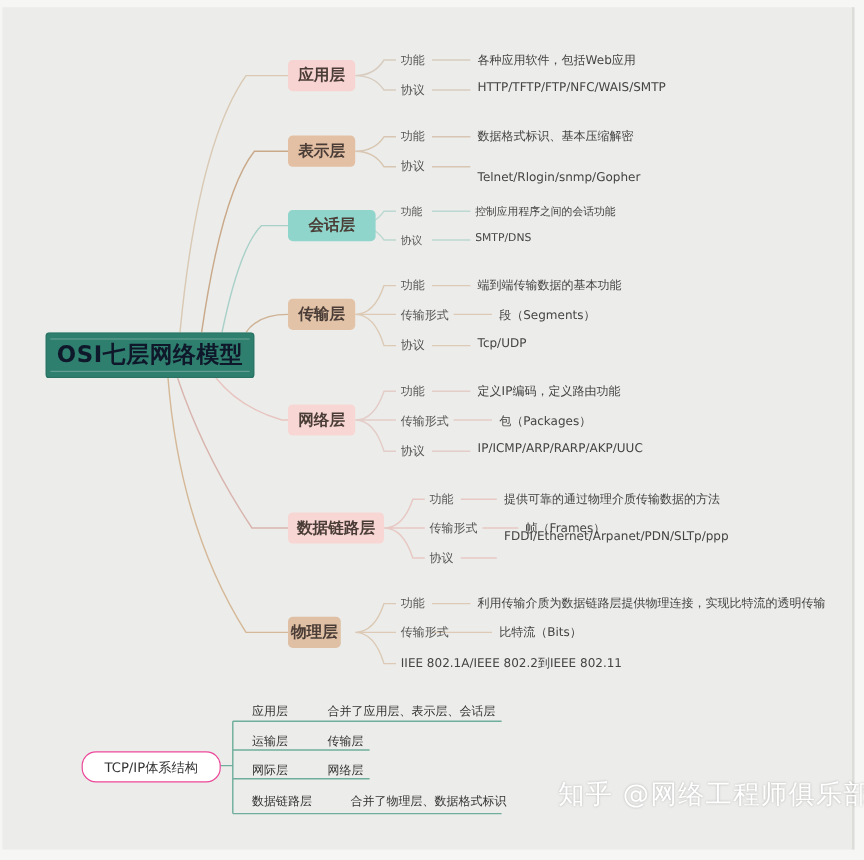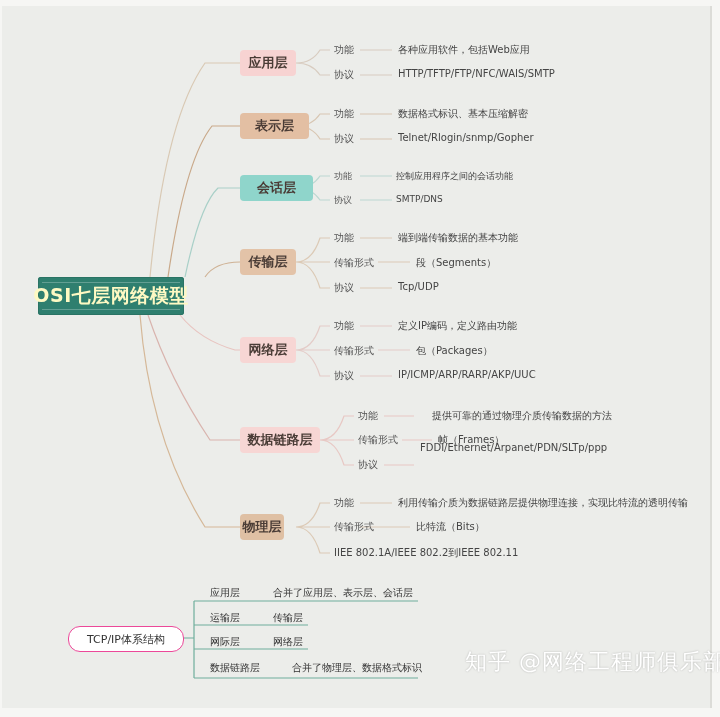--- a/index.html
+++ b/index.html
@@ -1,20 +1,20 @@
 <!DOCTYPE html>
 <html><head>
 <meta charset="utf-8">
 <style>
   html,body{margin:0;padding:0;}
   body{width:720px;height:717px;background:#f6f6f4;font-family:"DejaVu Sans","Liberation Sans",sans-serif;position:relative;overflow:hidden;}
   .frame{position:absolute;left:2px;top:6px;width:708px;height:702px;background:#ecedea;border-right:2px solid #dcdcd8;}
   svg.lines{position:absolute;left:0;top:0;}
   .abs{position:absolute;white-space:nowrap;}
-  .root{left:38px;top:277px;width:146px;height:38px;background:#2f7f6f;border-radius:3px;color:#fef9c3;font-size:19px;font-weight:bold;
+  .root{left:38px;top:277px;width:174px;height:38px;background:#2f7f6f;border-radius:3px;color:#0f172a;font-size:19px;font-weight:bold;
         display:flex;align-items:center;justify-content:center;letter-spacing:0.5px;box-shadow:0 0 0 1px #2a7364 inset;}
   .root::before,.root::after{content:"";position:absolute;left:4px;right:4px;height:1px;background:rgba(255,255,255,0.25);}
   .root::before{top:5px;} .root::after{bottom:5px;}
   .layer{height:26px;border-radius:4px;font-size:13px;font-weight:bold;color:#4a3c36;display:flex;align-items:center;justify-content:center;}
   .k{font-size:10px;color:#555;}
   .v{font-size:10px;color:#444;}
   .tcp-root{left:68px;top:626px;width:114px;height:24px;border:1px solid #ec4899;border-radius:12px;background:#fff;font-size:11px;color:#333;
             display:flex;align-items:center;justify-content:center;}
   .tk{font-size:10px;color:#333;}
   .watermark{left:465px;top:647px;font-size:22px;color:#fff;letter-spacing:1px;text-shadow:0 0 2px rgba(0,0,0,0.25);}
@@ -60,21 +60,21 @@
   </g>
 </svg>
 
 <div class="abs root">
     <span>OSI七层网络模型</span>
   </div>
 
 <div class="abs layer" style="left:240px;top:50px;width:56px;background:#f7d3d2;">
     <span>应用层</span>
   </div>
-<div class="abs layer" style="left:240px;top:113px;width:69px;background:#e3bfa3;">
+<div class="abs layer" style="left:240px;top:113px;width:56px;background:#e3bfa3;">
     <span>表示层</span>
   </div>
 <div class="abs layer" style="left:240px;top:175px;width:73px;background:#8fd5cb;">
     <span>会话层</span>
   </div>
 <div class="abs layer" style="left:240px;top:249px;width:56px;background:#e3c3a8;">
     <span>传输层</span>
   </div>
 <div class="abs layer" style="left:240px;top:337px;width:56px;background:#f7d6d4;">
     <span>网络层</span>
@@ -87,21 +87,21 @@
   </div>
 
 <span class="abs k" style="left:334px;top:43px;">功能</span>
 <span class="abs v" style="left:398px;top:43px;">各种应用软件，包括Web应用</span>
 <span class="abs k" style="left:334px;top:68px;">协议</span>
 <span class="abs v" style="left:398px;top:68px;">HTTP/TFTP/FTP/NFC/WAIS/SMTP</span>
 
 <span class="abs k" style="left:334px;top:107px;">功能</span>
 <span class="abs v" style="left:398px;top:107px;">数据格式标识、基本压缩解密</span>
 <span class="abs k" style="left:334px;top:132px;">协议</span>
-<span class="abs v" style="left:398px;top:132px;text-align:right;">Telnet/Rlogin/snmp/Gopher</span>
+<span class="abs v" style="left:398px;top:143px;text-align:right;">Telnet/Rlogin/snmp/Gopher</span>
 
 <span class="abs k" style="left:334px;top:170px;font-size:9px;">功能</span>
 <span class="abs v" style="left:396px;top:170px;font-size:9px;">控制应用程序之间的会话功能</span>
 <span class="abs k" style="left:334px;top:194px;font-size:9px;">协议</span>
 <span class="abs v" style="left:396px;top:194px;font-size:9px;">SMTP/DNS</span>
 
 <span class="abs k" style="left:334px;top:231px;">功能</span>
 <span class="abs v" style="left:398px;top:231px;">端到端传输数据的基本功能</span>
 <span class="abs k" style="left:334px;top:256px;">传输形式</span>
 <span class="abs v" style="left:416px;top:256px;">段（Segments）</span>
@@ -109,21 +109,21 @@
 <span class="abs v" style="left:398px;top:281px;">Tcp/UDP</span>
 
 <span class="abs k" style="left:334px;top:319px;">功能</span>
 <span class="abs v" style="left:398px;top:319px;">定义IP编码，定义路由功能</span>
 <span class="abs k" style="left:334px;top:344px;">传输形式</span>
 <span class="abs v" style="left:416px;top:344px;">包（Packages）</span>
 <span class="abs k" style="left:334px;top:369px;">协议</span>
 <span class="abs v" style="left:398px;top:369px;">IP/ICMP/ARP/RARP/AKP/UUC</span>
 
 <span class="abs k" style="left:358px;top:409px;">功能</span>
-<span class="abs v" style="left:432px;top:409px;">提供可靠的通过物理介质传输数据的方法</span>
+<span class="abs v" style="left:420px;top:409px;">提供可靠的通过物理介质传输数据的方法</span>
 <span class="abs k" style="left:358px;top:433px;">传输形式</span>
 <span class="abs v" style="left:438px;top:433px;">帧（Frames）</span>
 <span class="abs k" style="left:358px;top:458px;">协议</span>
 <span class="abs v" style="left:420px;top:442px;">FDDI/Ethernet/Arpanet/PDN/SLTp/ppp</span>
 
 <span class="abs k" style="left:334px;top:496px;">功能</span>
 <span class="abs v" style="left:398px;top:496px;">利用传输介质为数据链路层提供物理连接，实现比特流的透明传输</span>
 <span class="abs k" style="left:334px;top:520px;">传输形式</span>
 <span class="abs v" style="left:416px;top:520px;">比特流（Bits）</span>
 <span class="abs v" style="left:334px;top:546px;">IIEE 802.1A/IEEE 802.2到IEEE 802.11</span>

